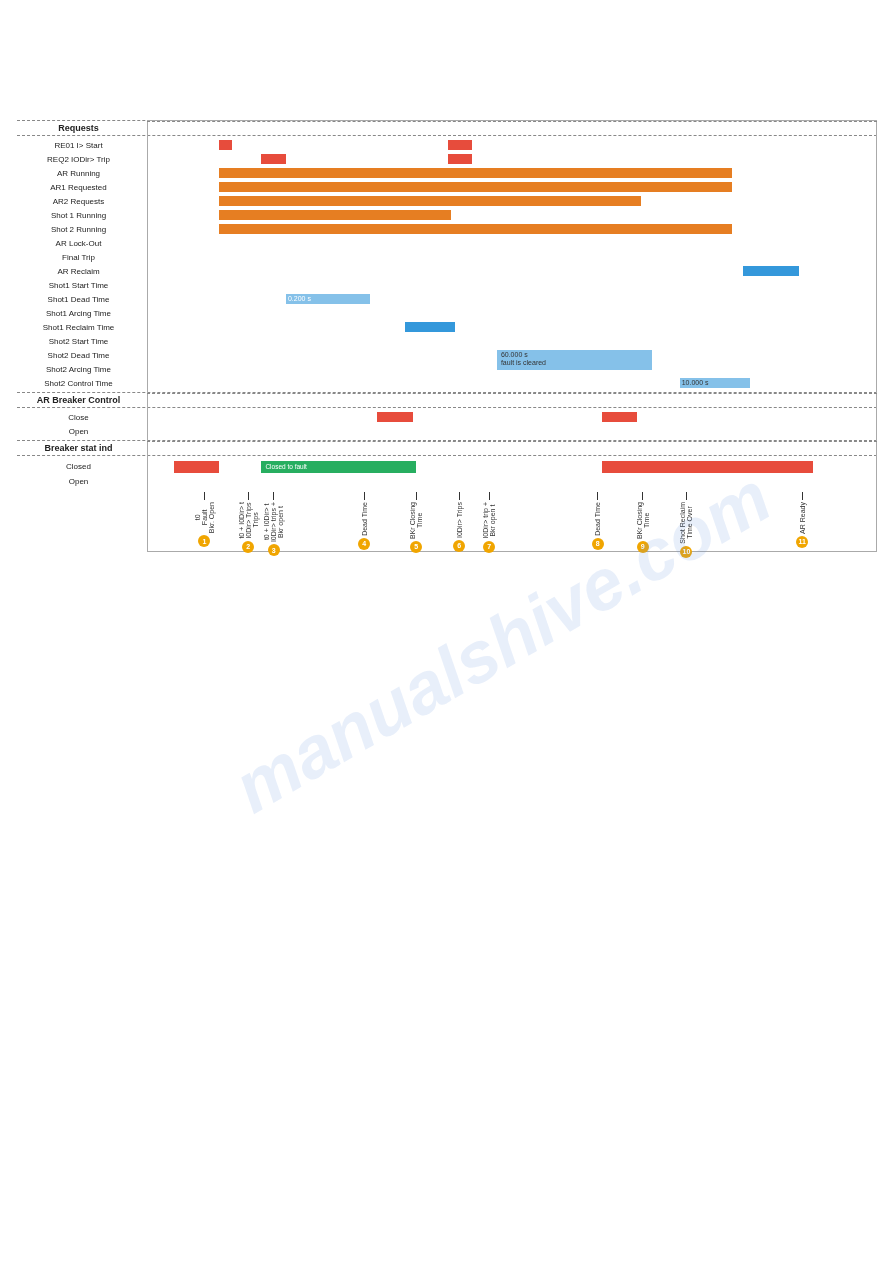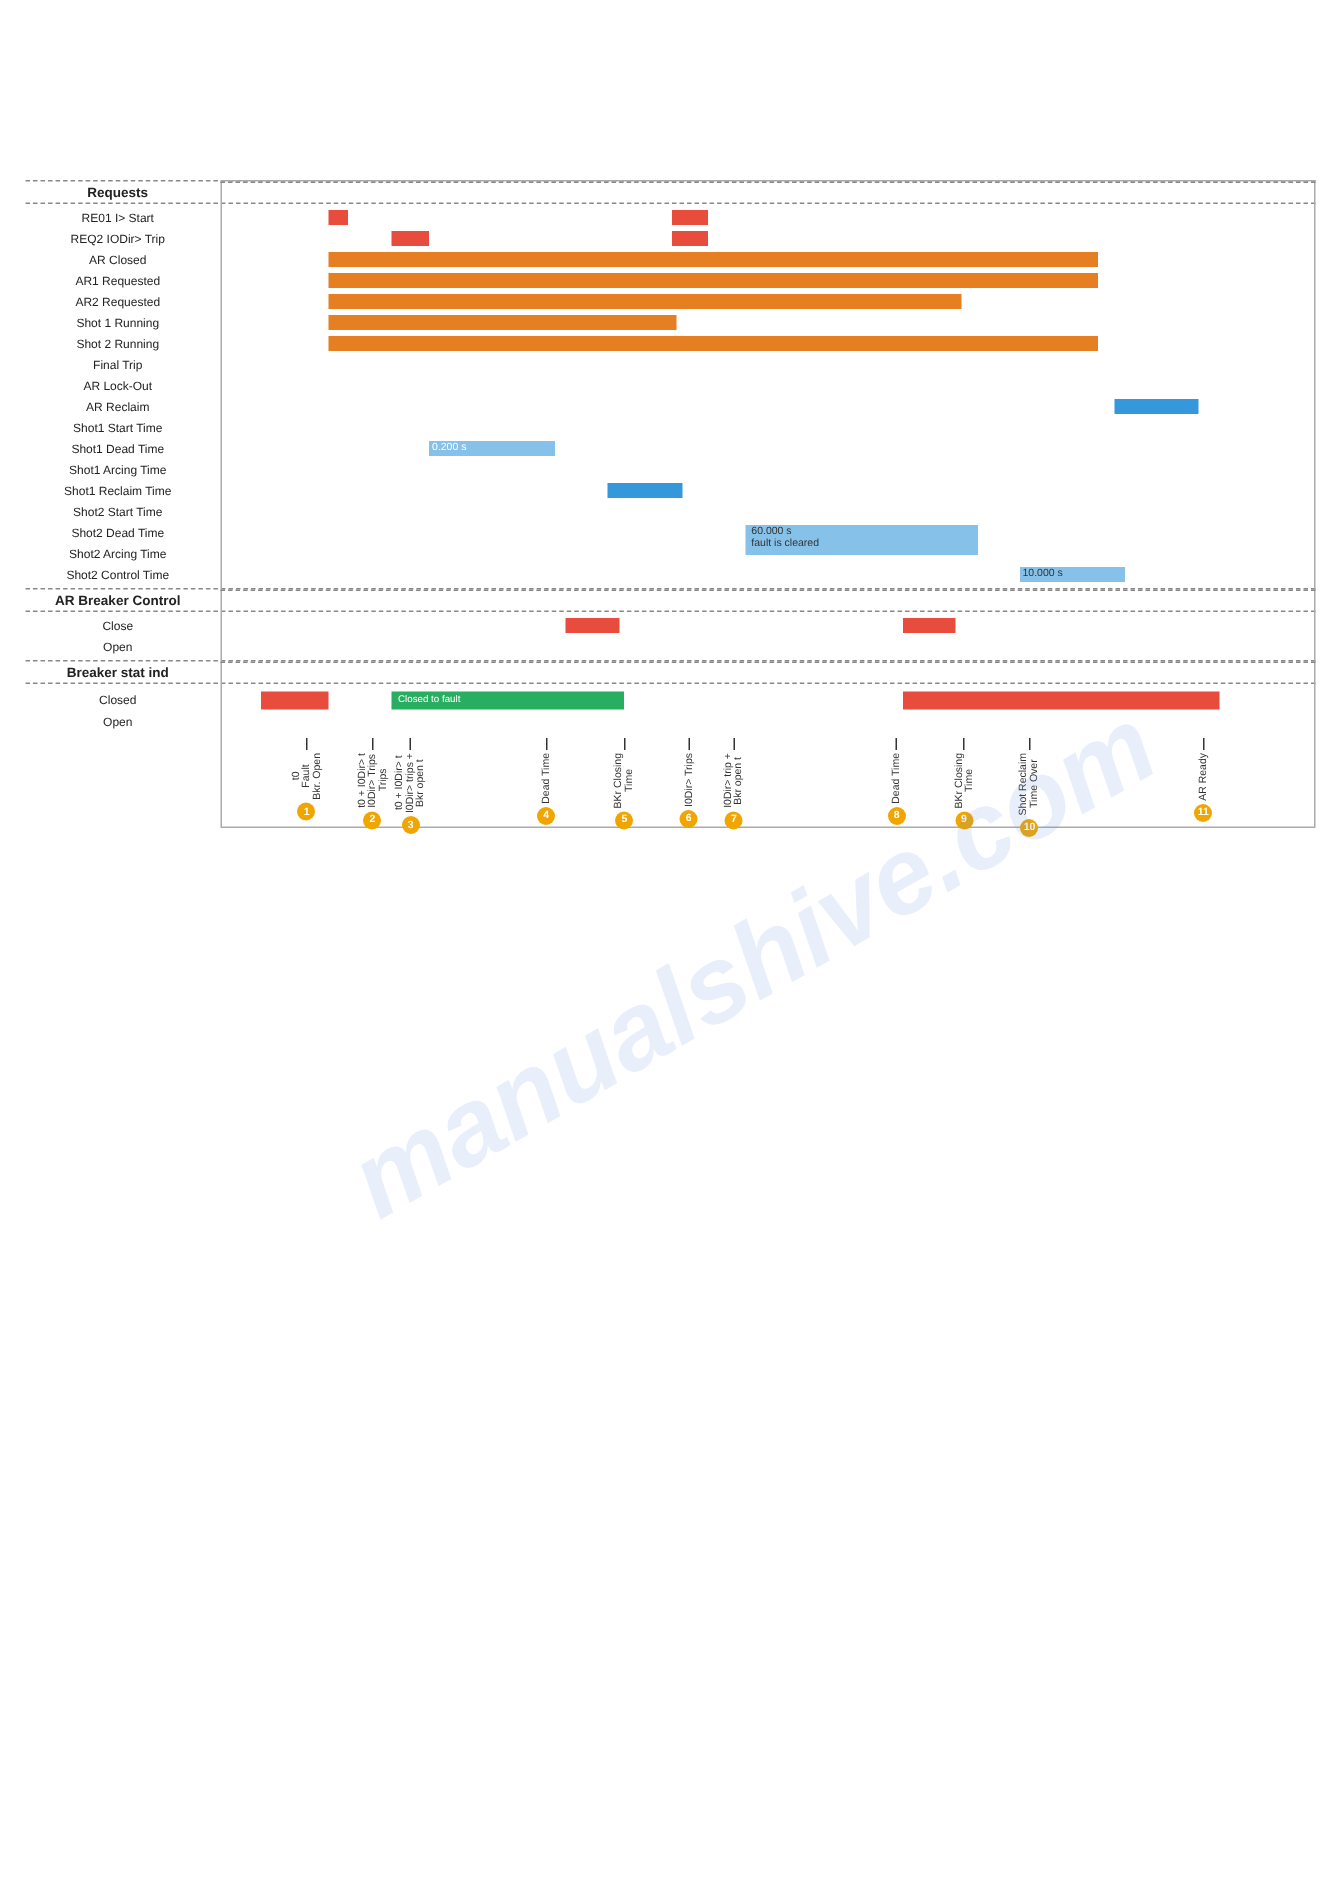--- a/index.html
+++ b/index.html
@@ -213,39 +213,39 @@
       <div class="row-tracks">
         <div class="track-area">
           <div class="bar bar-red" style="left:12.5%; width:3.5%;"></div>
           <div class="bar bar-red" style="left:39%; width:3.5%;"></div>
         </div>
       </div>
     </div>
 
 
     <div class="row">
-      <div class="row-label">AR Closed</div>
+      <div class="row-label">AR Running</div>
       <div class="row-tracks">
         <div class="track-area">
           <div class="bar bar-orange" style="left:6.5%; width:73%;"></div>
         </div>
       </div>
     </div>
 
     <div class="row">
       <div class="row-label">AR1 Requested</div>
       <div class="row-tracks">
         <div class="track-area">
           <div class="bar bar-orange" style="left:6.5%; width:73%;"></div>
         </div>
       </div>
     </div>
 
     <div class="row">
-      <div class="row-label">AR2 Requested</div>
+      <div class="row-label">AR2 Requests</div>
       <div class="row-tracks">
         <div class="track-area">
           <div class="bar bar-orange" style="left:6.5%; width:60%;"></div>
         </div>
       </div>
     </div>
 
     <div class="row">
       <div class="row-label">Shot 1 Running</div>
       <div class="row-tracks">
@@ -258,28 +258,28 @@
     <div class="row">
       <div class="row-label">Shot 2 Running</div>
       <div class="row-tracks">
         <div class="track-area">
           <div class="bar bar-orange" style="left:6.5%; width:73%;"></div>
         </div>
       </div>
     </div>
 
     <div class="row">
+      <div class="row-label">AR Lock-Out</div>
+      <div class="row-tracks">
+        <div class="track-area"></div>
+      </div>
+    </div>
+
+    <div class="row">
       <div class="row-label">Final Trip</div>
-      <div class="row-tracks">
-        <div class="track-area"></div>
-      </div>
-    </div>
-
-    <div class="row">
-      <div class="row-label">AR Lock-Out</div>
       <div class="row-tracks">
         <div class="track-area"></div>
       </div>
     </div>
 
     <div class="row">
       <div class="row-label">AR Reclaim</div>
       <div class="row-tracks">
         <div class="track-area">
           <div class="bar bar-blue" style="left:81%; width:8%;"></div>

